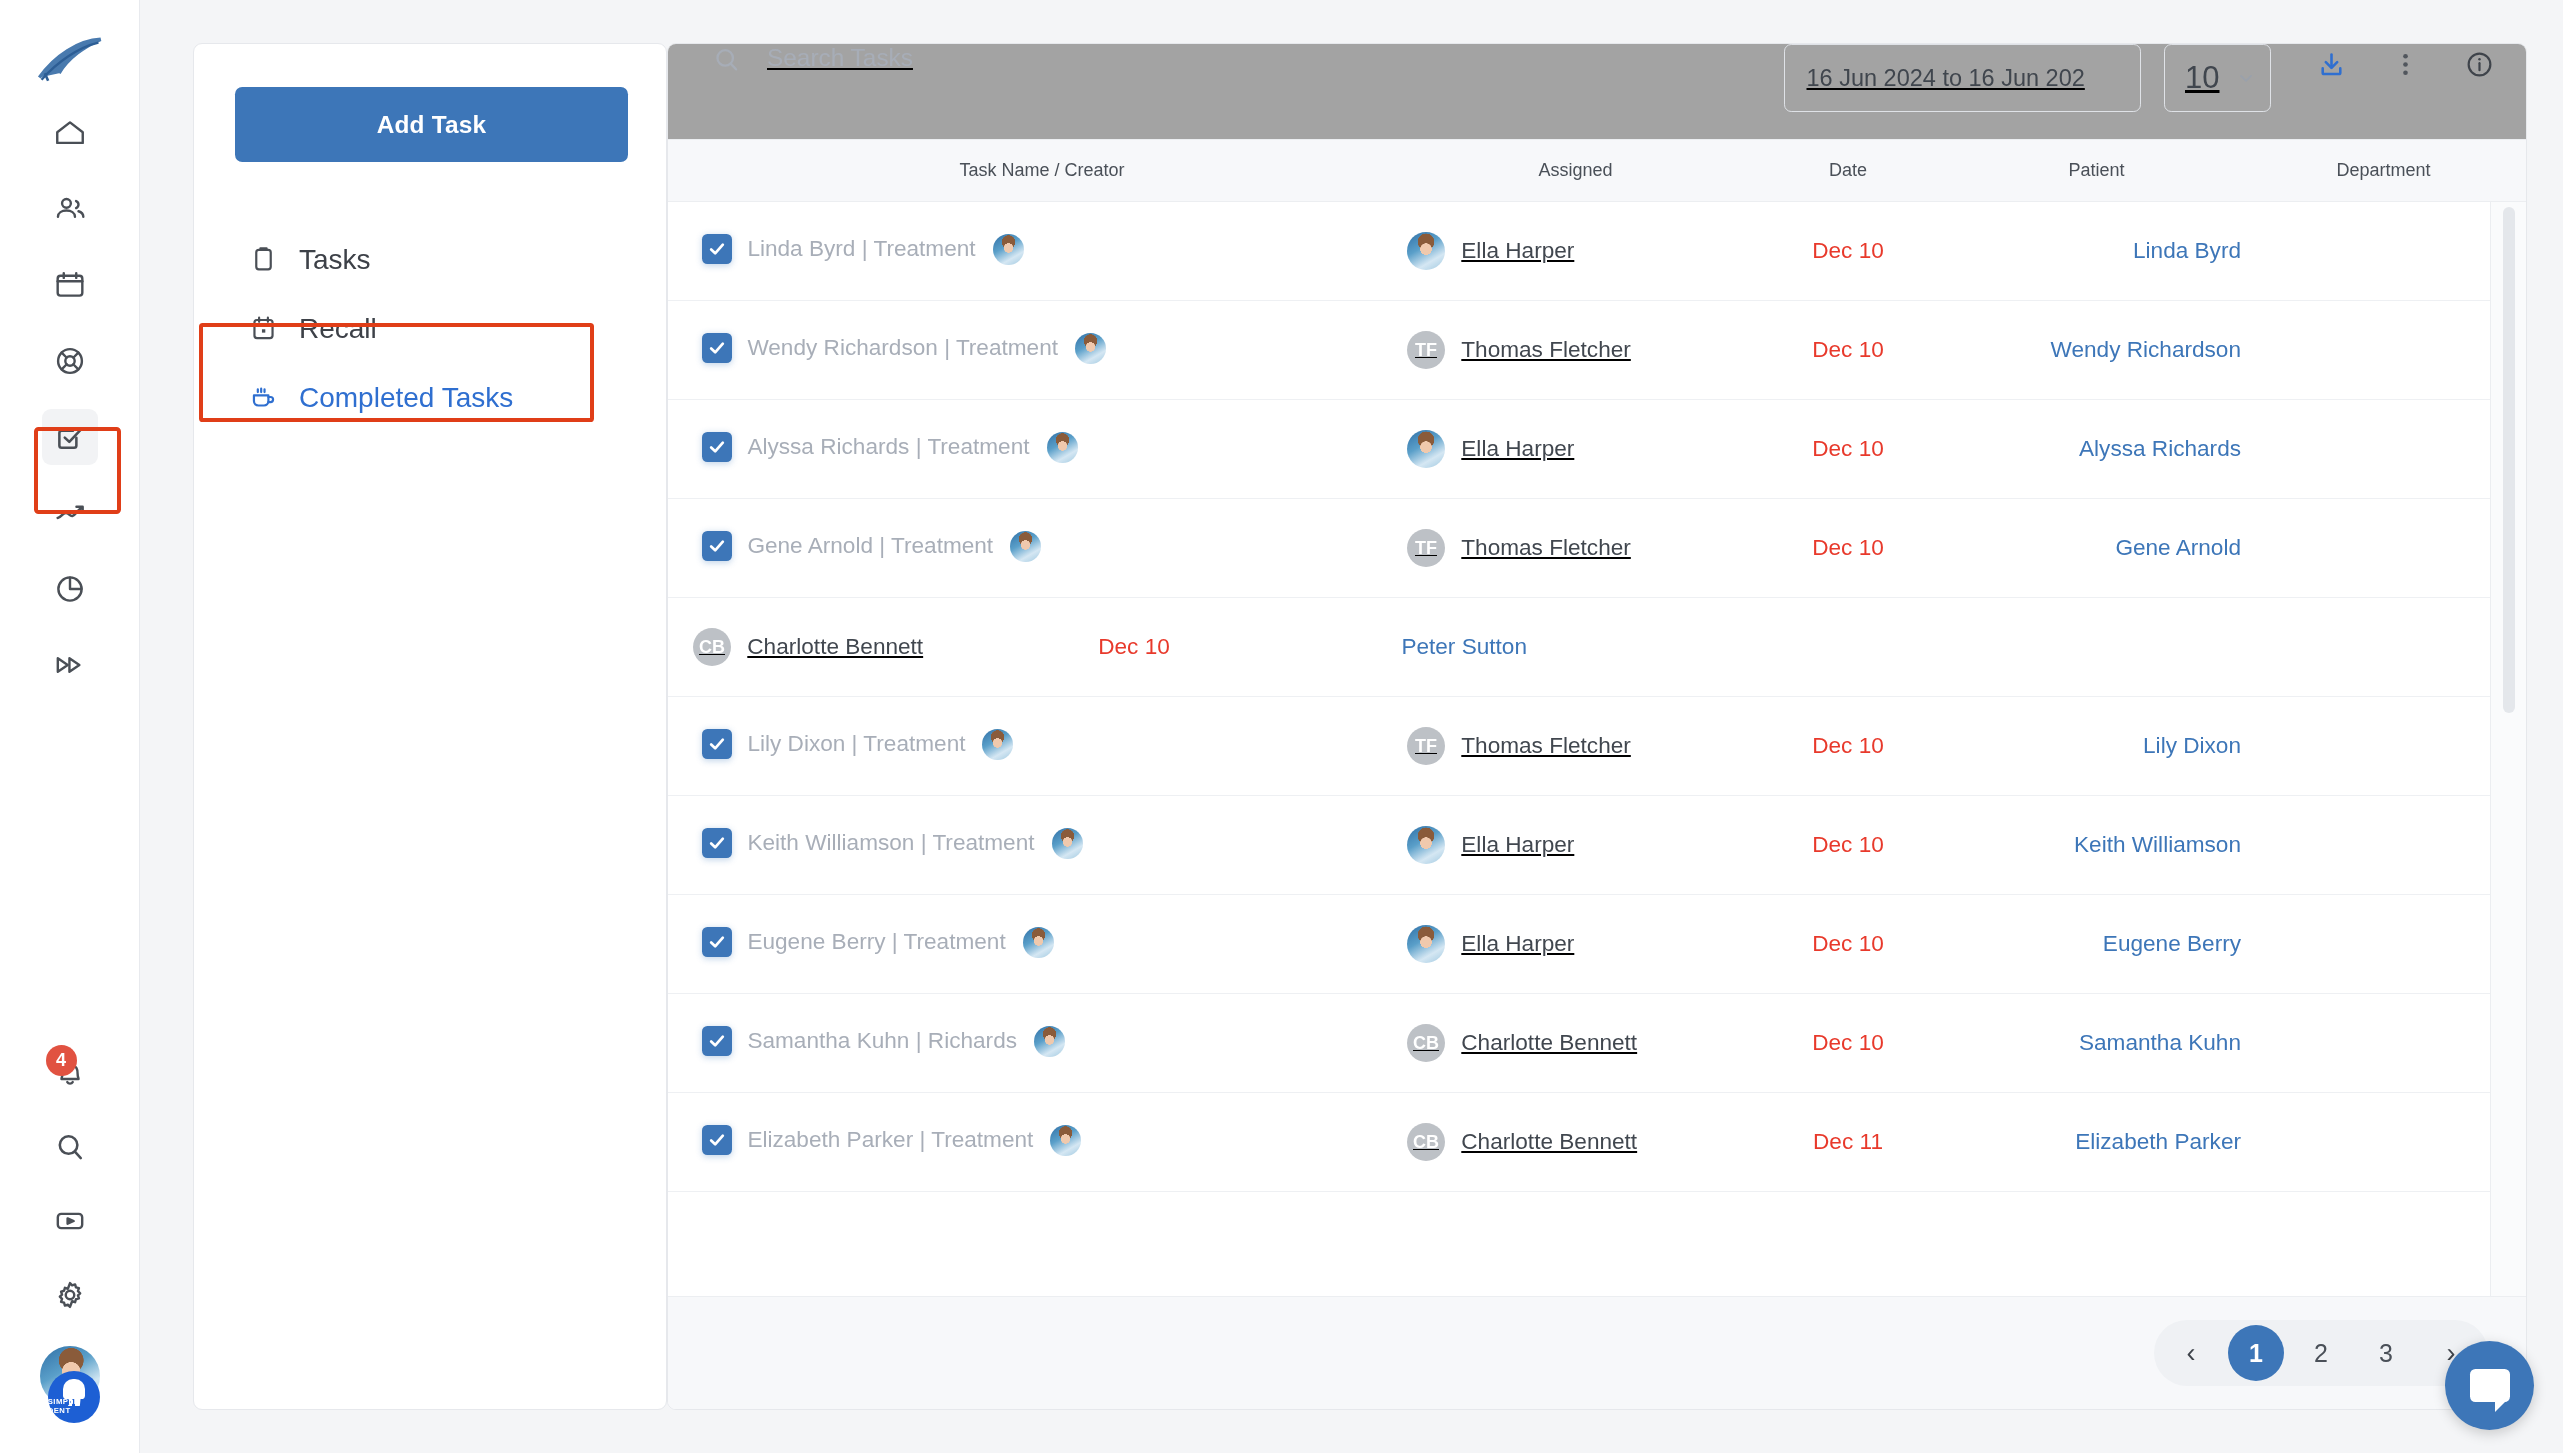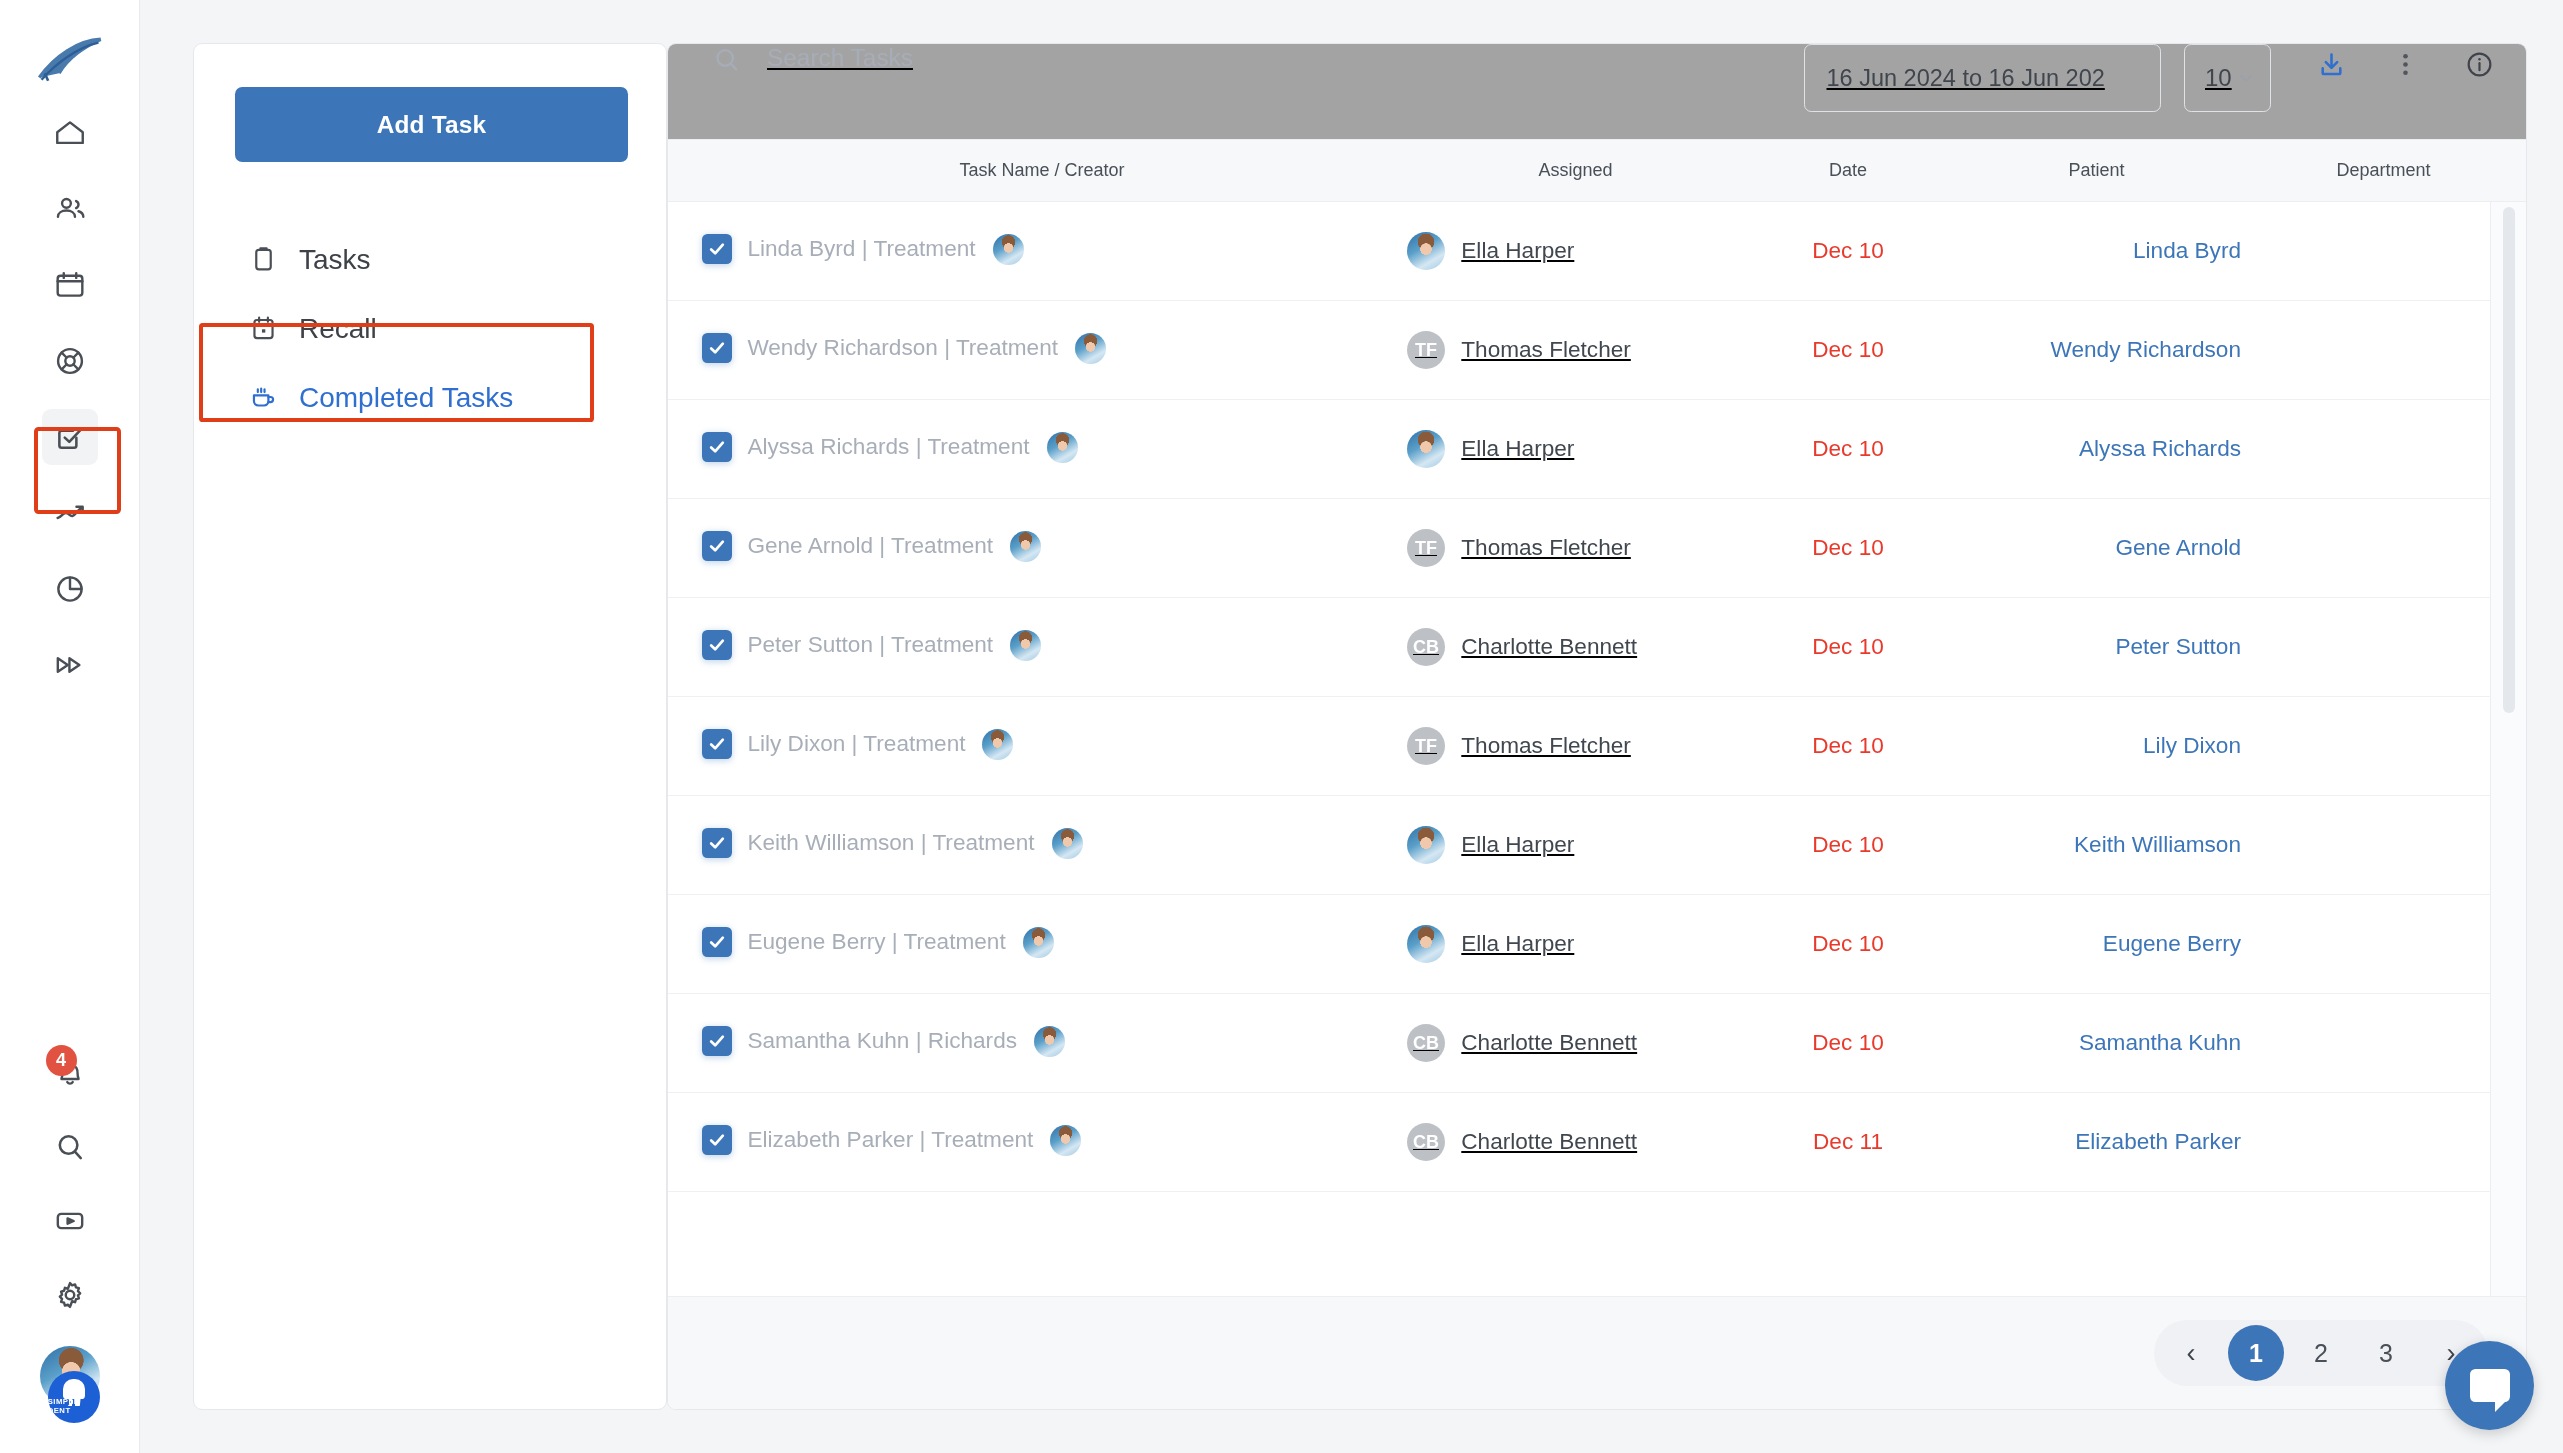--- a/index.html
+++ b/index.html
@@ -102,23 +102,23 @@
     flex: 1 1 auto; border: none; outline: none; background: transparent;
     font-family: "Liberation Sans", sans-serif; font-size: 24.4px; color: #343a40;
   }
   .search-input::placeholder { color: #a7adb7; }
   .date-box {
     flex: 0 0 auto; width: 357px; height: 68px; border: 0.9px solid #dfe2e7; border-radius: 7.2px;
     display: flex; align-items: center; padding: 0 22px; margin-left: 22px;
     font-size: 23.5px; color: #40464e; white-space: nowrap; overflow: hidden; cursor: pointer;
   }
   .count-box {
-    flex: 0 0 auto; width: 87px; height: 68px; border: 0.9px solid #dfe2e7; border-radius: 7.2px;
+    flex: 0 0 auto; width: 107px; height: 68px; border: 0.9px solid #dfe2e7; border-radius: 7.2px;
     display: flex; align-items: center; justify-content: space-between;
-    padding: 0 14.5px 0 20px; margin-left: 23.5px; font-size: 24px; color: #40464e; cursor: pointer;
+    padding: 0 14.5px 0 20px; margin-left: 23.5px; font-size: 31px; color: #40464e; cursor: pointer;
   }
   .chev { width: 20px; height: 20px; }
   .tb-icon { flex: 0 0 auto; margin-left: 34px; width: 40px; height: 40px; display:flex;align-items:center;justify-content:center;cursor:pointer;}
   .tb-icon.first { margin-left: 40px; }
   .tb-icon svg { width: 31px; height: 31px; }
 
   
   .thead {
     height: 63px; flex: 0 0 63px; background: #f7f8fa;
     border-top: 0.9px solid #eceef1; border-bottom: 0.9px solid #eceef1;
@@ -464,29 +464,20 @@
             </div>
             <div class="c-assg">
               <span class="av-ini">TF</span>
               <span class="assg-name">Thomas Fletcher</span>
             </div>
             <div class="c-date"><span class="date-txt">Dec 10</span></div>
             <div class="c-pat"><span class="pat-txt">Gene Arnold</span></div>
             <div class="c-dept"></div>
           </div>
           <div class="trow">
-            <div class="c-task">
-              <span class="cb">
-                <svg viewBox="0 0 24 24" fill="none" stroke="#fff" stroke-width="3.2" stroke-linecap="round" stroke-linejoin="round">
-                  <path d="M5 12.6 L9.8 17.2 L19 6.8"></path>
-                </svg>
-              </span>
-              <span class="task-label">Peter Sutton | Treatment</span>
-              <span class="mini-av"></span>
-            </div>
             <div class="c-assg">
               <span class="av-ini">CB</span>
               <span class="assg-name">Charlotte Bennett</span>
             </div>
             <div class="c-date"><span class="date-txt">Dec 10</span></div>
             <div class="c-pat"><span class="pat-txt">Peter Sutton</span></div>
             <div class="c-dept"></div>
           </div>
           <div class="trow">
             <div class="c-task">

